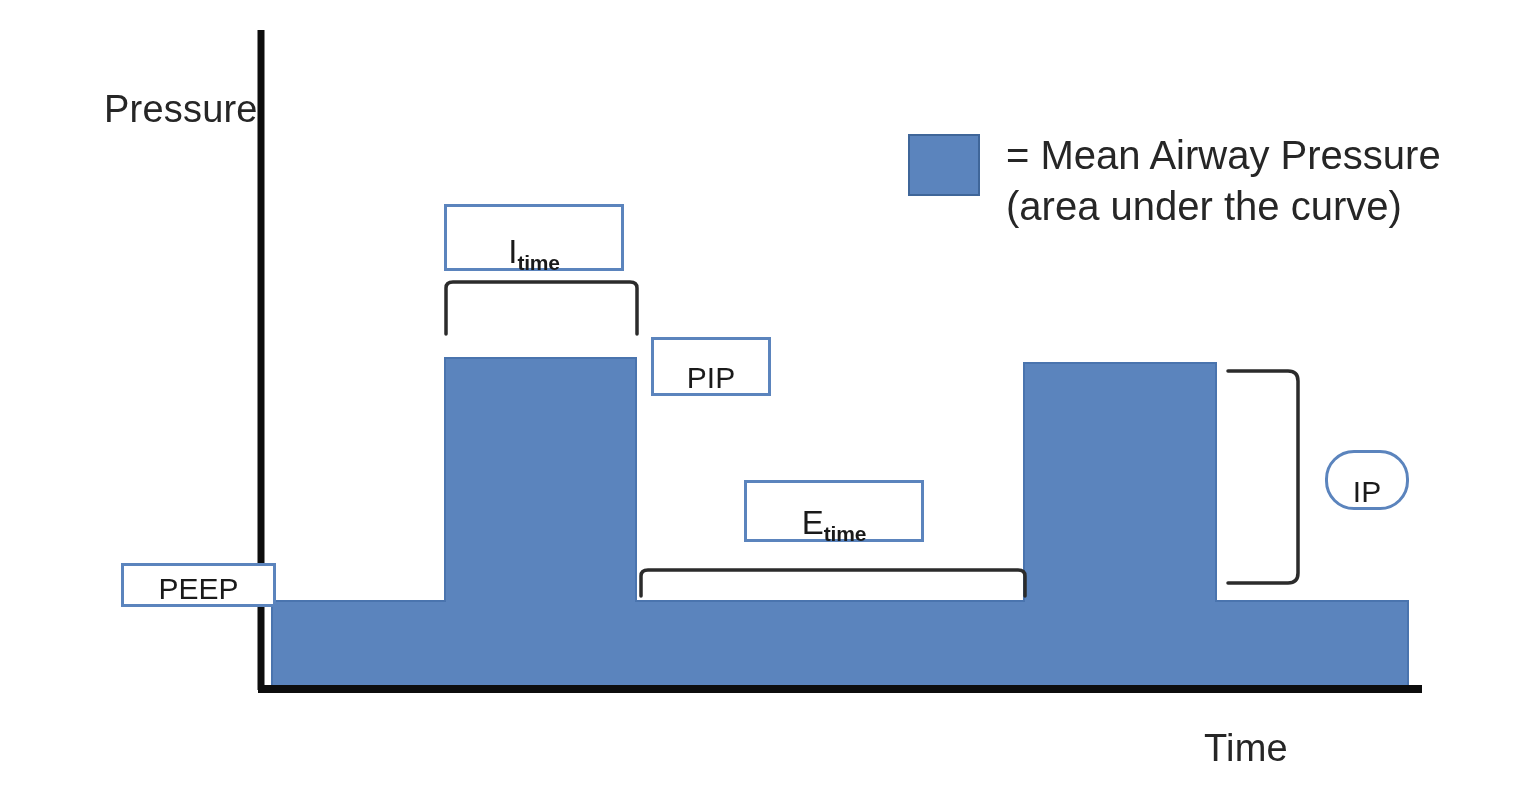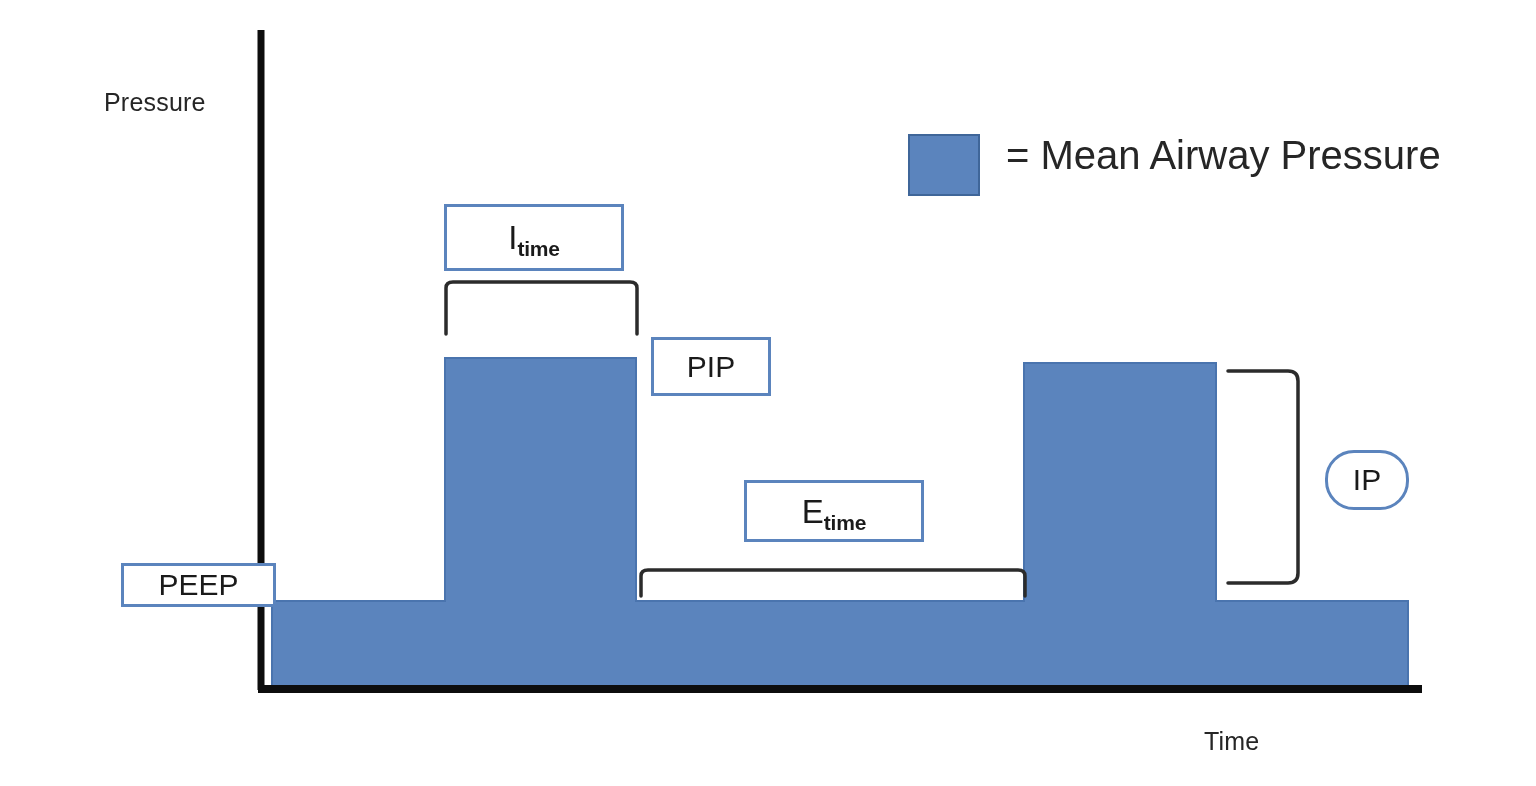--- a/index.html
+++ b/index.html
@@ -21,35 +21,35 @@
     position: absolute;
     left: 0;
     top: 0;
     width: 1536px;
     height: 786px;
   }
 
   .axis-label {
     position: absolute;
     color: #262626;
-    font-size: 25px;
+    font-size: 38px;
     font-weight: 400;
     letter-spacing: 0.2px;
     white-space: nowrap;
   }
   #pressure-label { left: 104px; top: 88px; }
   #time-label     { left: 1204px; top: 727px; }
 
   .callout {
     position: absolute;
     background: #ffffff;
     border: 3px solid #5B84BD;
     box-sizing: border-box;
     display: flex;
-    align-items: center;
+    align-items: flex-end;
     justify-content: center;
     color: #1a1a1a;
     font-size: 30px;
     line-height: 1;
     white-space: nowrap;
   }
   .callout .sub {
     font-size: 21px;
     font-weight: bold;
     vertical-align: baseline;
@@ -122,20 +122,21 @@
     <path d="M 1228,371 L 1288,371 Q 1298,371 1298,381 L 1298,573 Q 1298,583 1288,583 L 1228,583" fill="none" stroke="#2b2b2b" stroke-width="3.5" stroke-linecap="round"></path>
   </svg>
 
   <div class="axis-label" id="pressure-label">Pressure</div>
   <div class="axis-label" id="time-label">Time</div>
 
   <div id="legend">
     <div id="legend-swatch"></div>
     <div id="legend-text">
       <div>= Mean Airway Pressure</div>
+      <div>(area under the curve)</div>
     </div>
   </div>
 
   <div class="callout" id="itime-box">
     <span><span class="base">I</span><span class="sub">time</span></span>
   </div>
 
   <div class="callout" id="pip-box">
     <span>PIP</span>
   </div>

